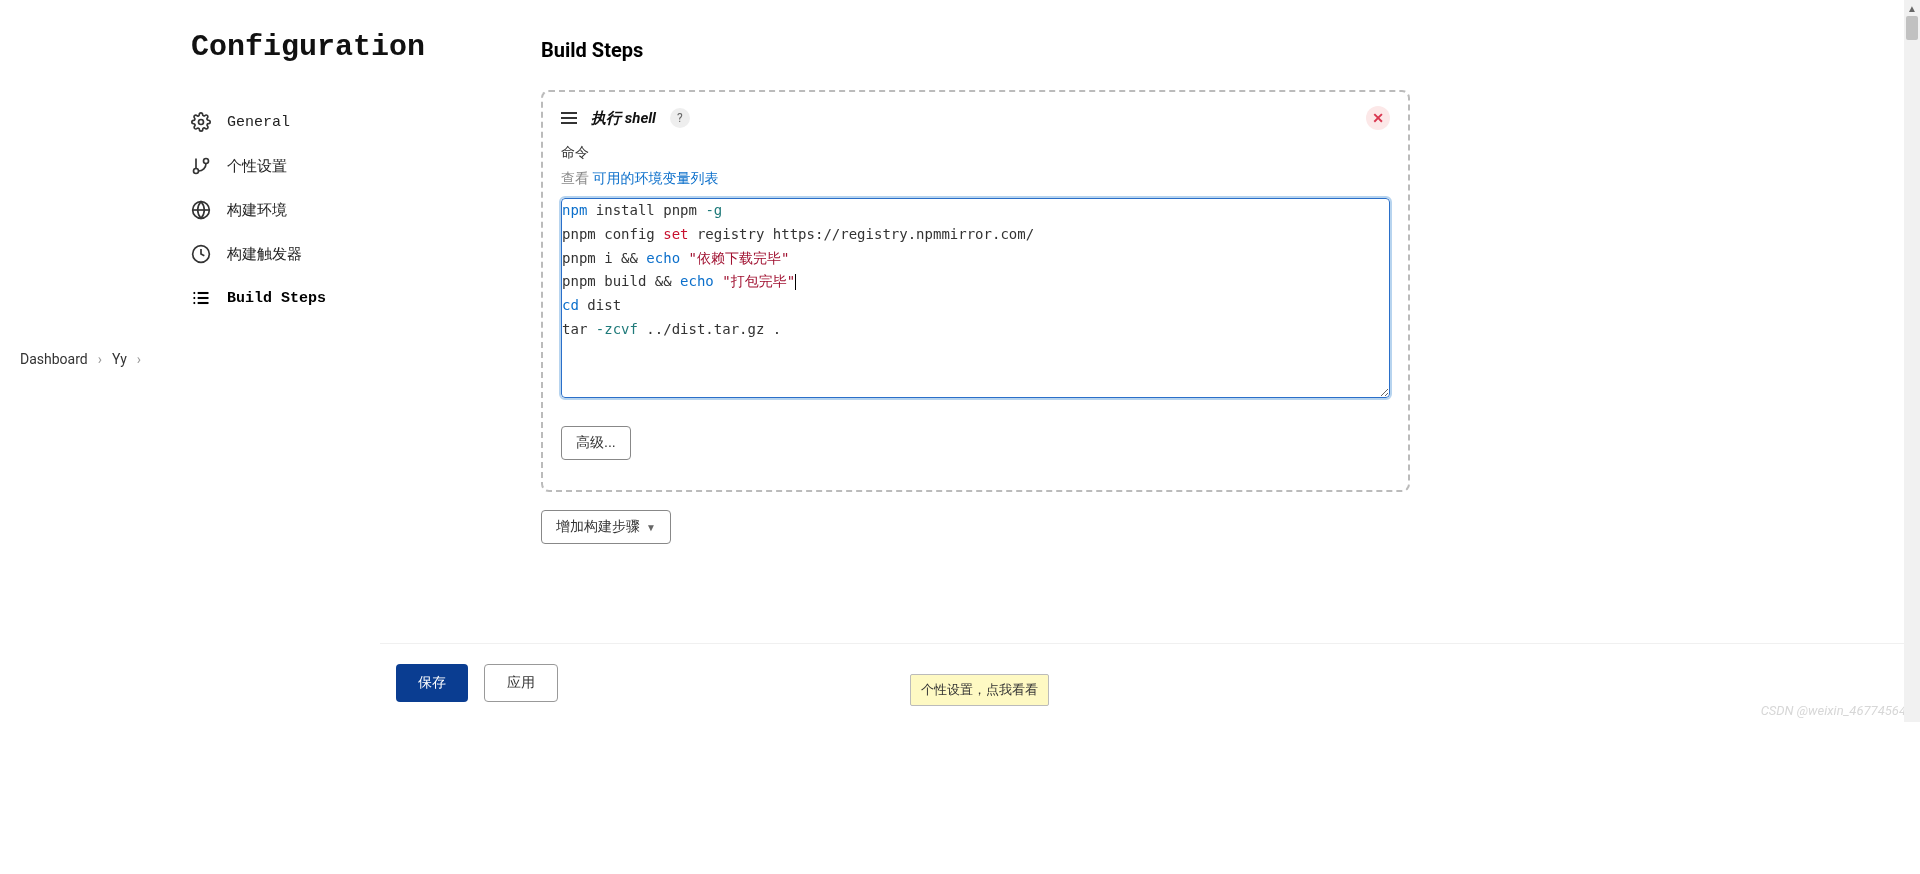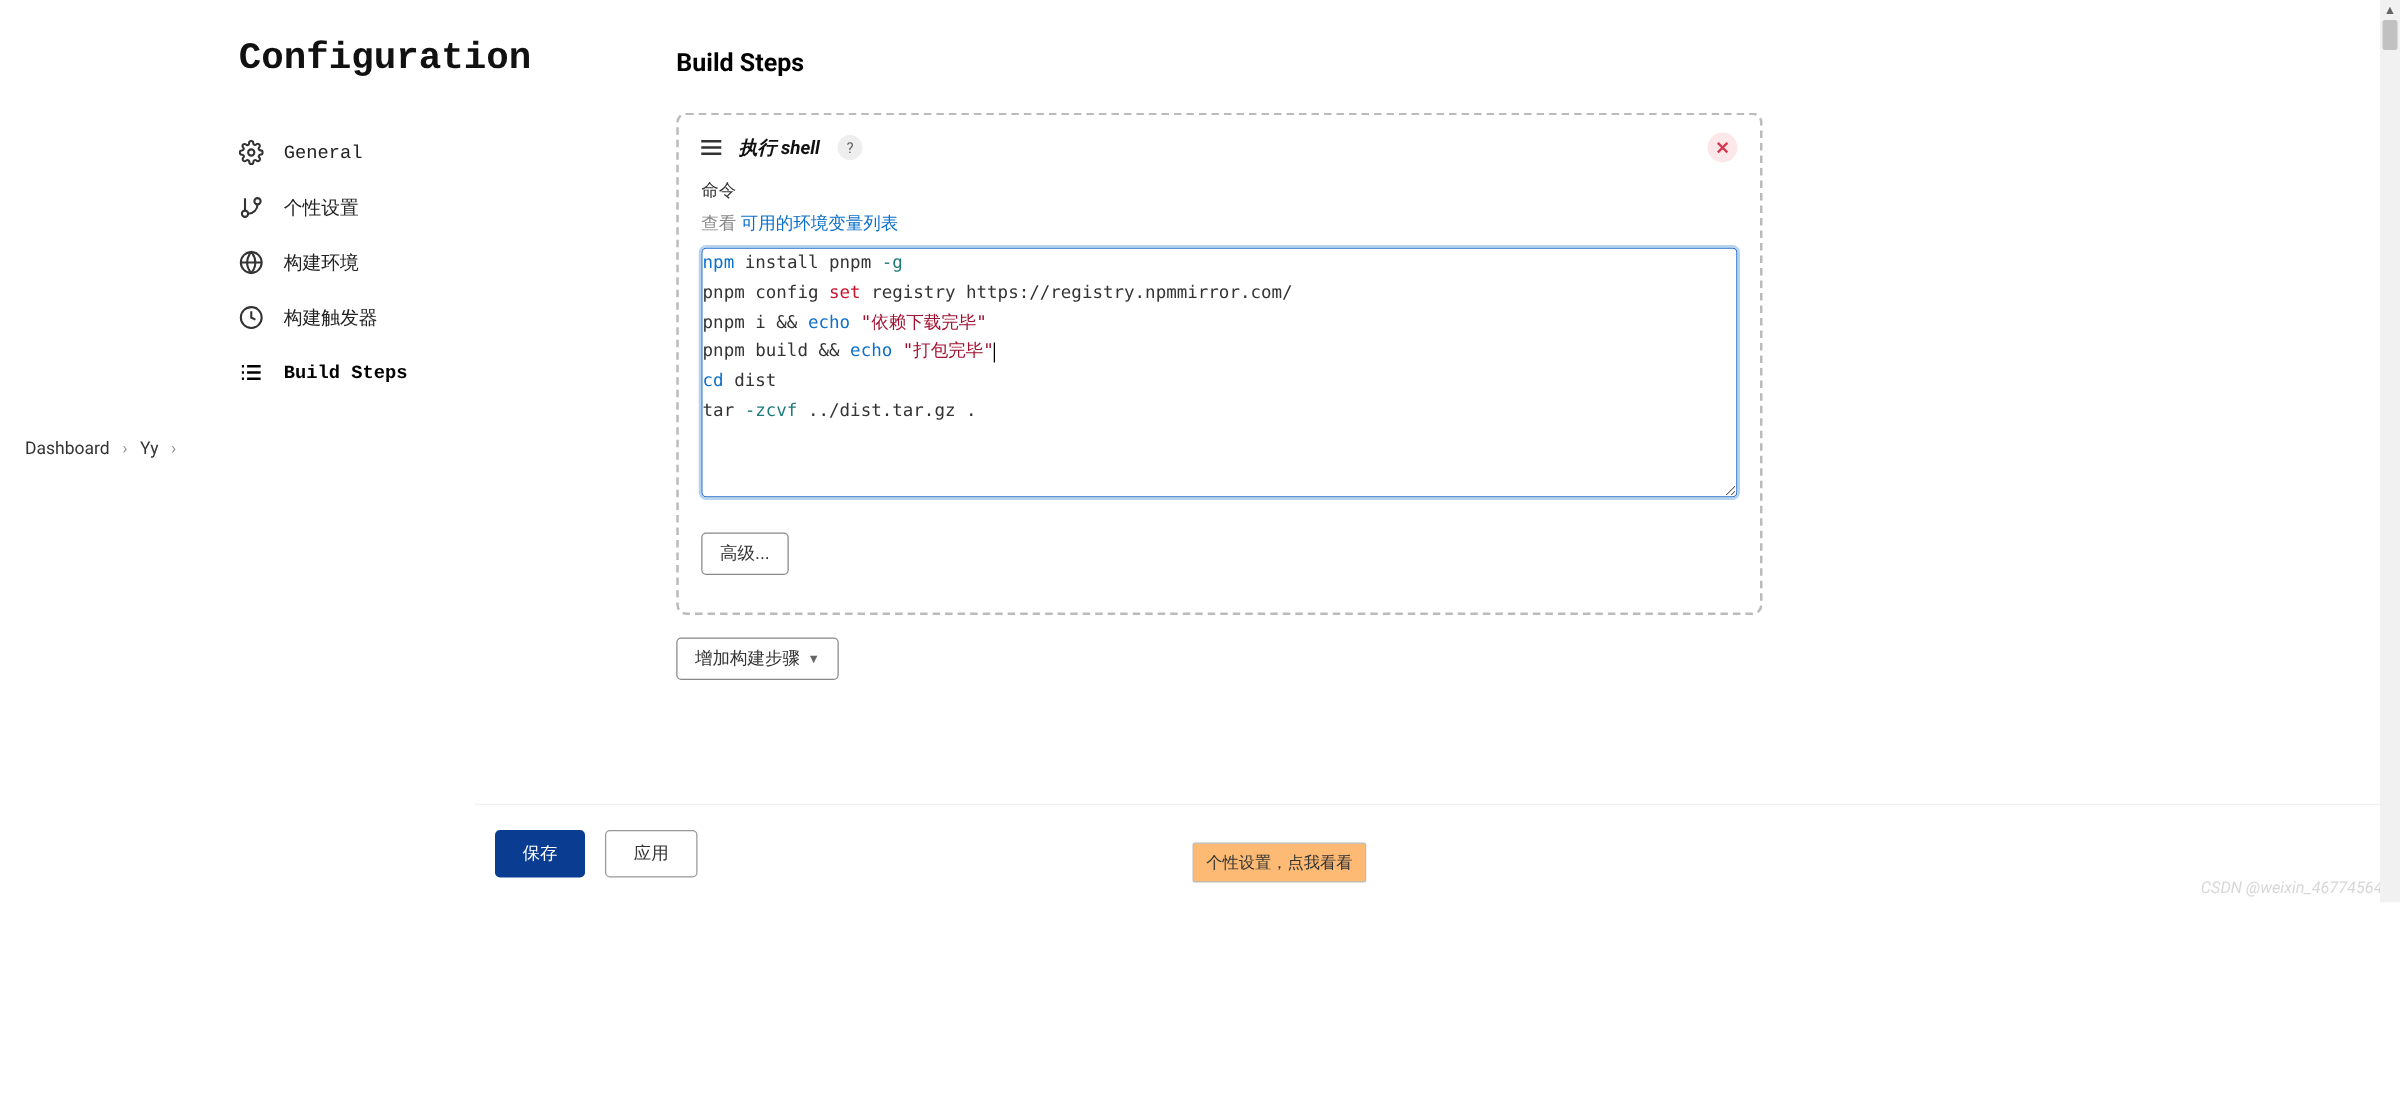--- a/index.html
+++ b/index.html
@@ -233,25 +233,24 @@
       padding: 9px 22px;
       border-radius: 4px;
       font-size: 14px;
       cursor: pointer;
     }
     .popup-hint {
       position: absolute;
       bottom: 16px;
       left: 910px;
       border: 1px solid #bbb;
-      background: #fdba74;
+      background: #fef9c3;
       padding: 6px 10px;
       font-size: 13px;
       border-radius: 2px;
-      margin-left: 44px;
     }
     .watermark {
       position: absolute;
       bottom: 4px;
       right: 14px;
       color: #d7d7d7;
       font-size: 13px;
       font-style: italic;
     }
     .scrollbar-track {

